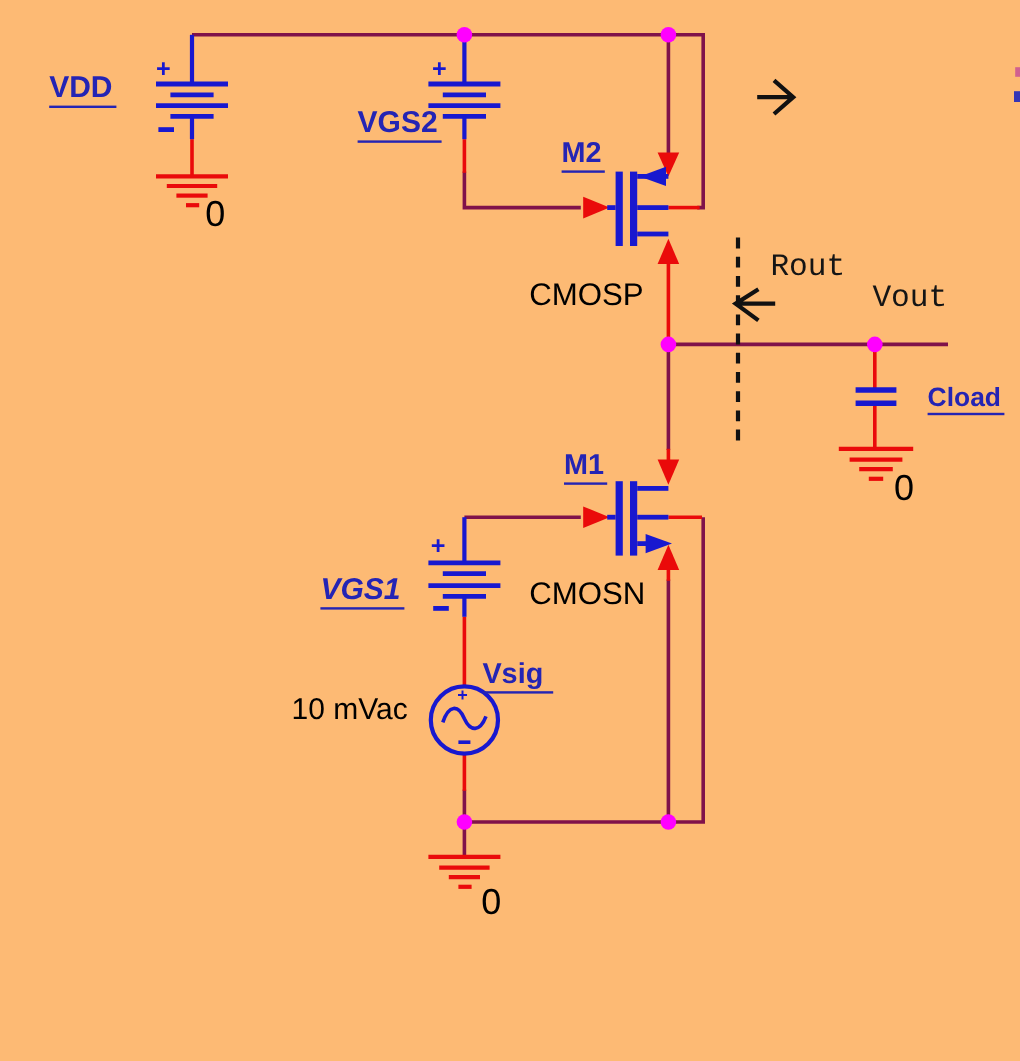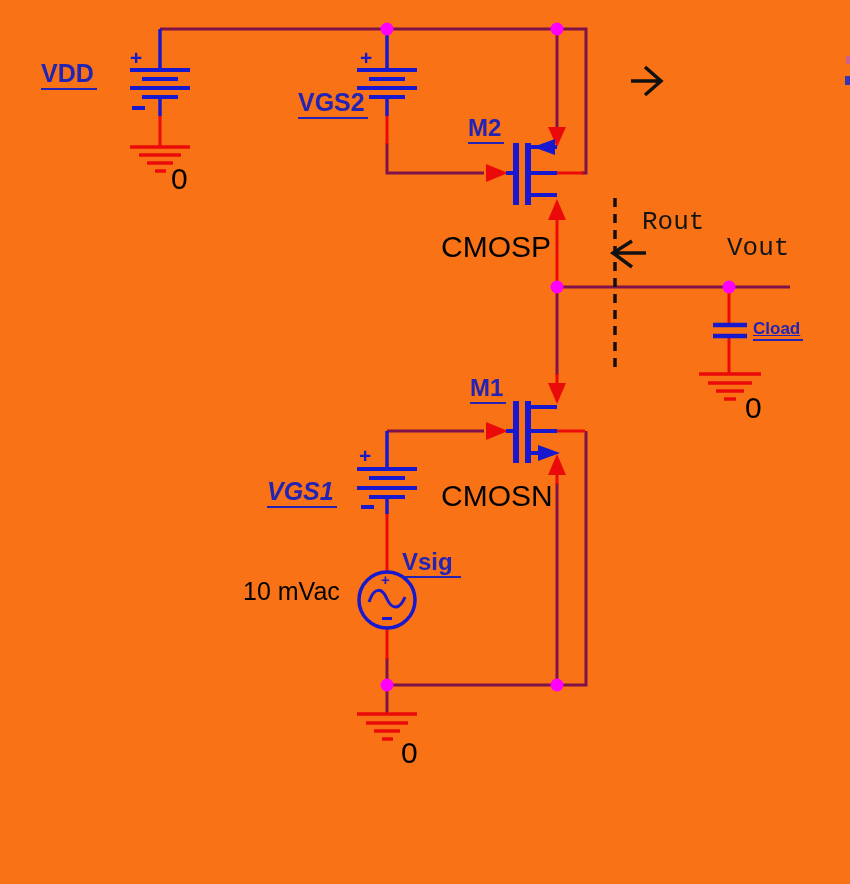--- a/index.html
+++ b/index.html
@@ -1,22 +1,22 @@
 <!DOCTYPE html>
 <html><head>
 <meta charset="utf-8">
 <style>
   html,body{margin:0;padding:0;background:#fff;}
-  .stage{position:relative;width:850px;height:884px;background:#f97316;overflow:hidden;
+  .stage{position:relative;width:850px;height:884px;background:#fdba74;overflow:hidden;
          font-family:"Liberation Sans",sans-serif;}
   svg{position:absolute;left:0;top:0;}
   .lab{position:absolute;line-height:1;white-space:nowrap;}
   .blue{color:#2424b4;font-weight:700;font-size:25px;border-bottom:2.5px solid #2424b4;
         padding:0 3px 2px 0;}
-  .blk{color:#000;font-size:30px;font-weight:400;}
+  .blk{color:#000;font-size:26px;font-weight:400;}
   .mono{font-family:"Liberation Mono","DejaVu Sans Mono",monospace;font-size:26px;color:#151515;}
   .zero{color:#000;font-size:30px;font-weight:500;}
   .plus{position:absolute;color:#1818cf;font-weight:700;font-size:21px;line-height:1;}
   .plus.small{font-size:15px;}
   .minus{position:absolute;background:#1818cf;height:4px;width:13px;}
   .caption{color:#000;font-size:33px;font-weight:600;}
 </style>
 </head>
 <body>
 
@@ -151,21 +151,21 @@
     <rect x="846" y="56" width="4" height="8" fill="#d06090"></rect>
     <rect x="845" y="76" width="5" height="9" fill="#3535b5"></rect>
   </svg>
 
   <div class="lab blue" style="left:41px;top:61px;">VDD</div>
   <div class="lab blue" style="left:298px;top:90px;">VGS2</div>
   <div class="lab blue" style="left:468px;top:116px;font-size:24px;">M2</div>
   <div class="lab blk" style="left:441px;top:232px;">CMOSP</div>
   <div class="lab mono" style="left:642px;top:209px;">Rout</div>
   <div class="lab mono" style="left:727px;top:235px;">Vout</div>
-  <div class="lab blue" style="left:753px;top:320px;font-size:17px;text-decoration:underline;">Cload</div>
+  <div class="lab blue" style="left:773px;top:320px;font-size:22px;">Cload</div>
   <div class="lab blue" style="left:470px;top:376px;font-size:24px;">M1</div>
   <div class="lab blue" style="left:267px;top:479px;font-style:italic;">VGS1</div>
   <div class="lab blk" style="left:441px;top:462px;margin-top:19px;">CMOSN</div>
   <div class="lab blue" style="left:402px;top:550px;font-size:24px;padding-right:8px;">Vsig</div>
   <div class="lab blk" style="left:243px;top:579px;font-size:25px;">10 mVac</div>
 
   <div class="lab zero" style="left:171px;top:164px;">0</div>
   <div class="lab zero" style="left:401px;top:738px;">0</div>
   <div class="lab zero" style="left:745px;top:393px;">0</div>
 

